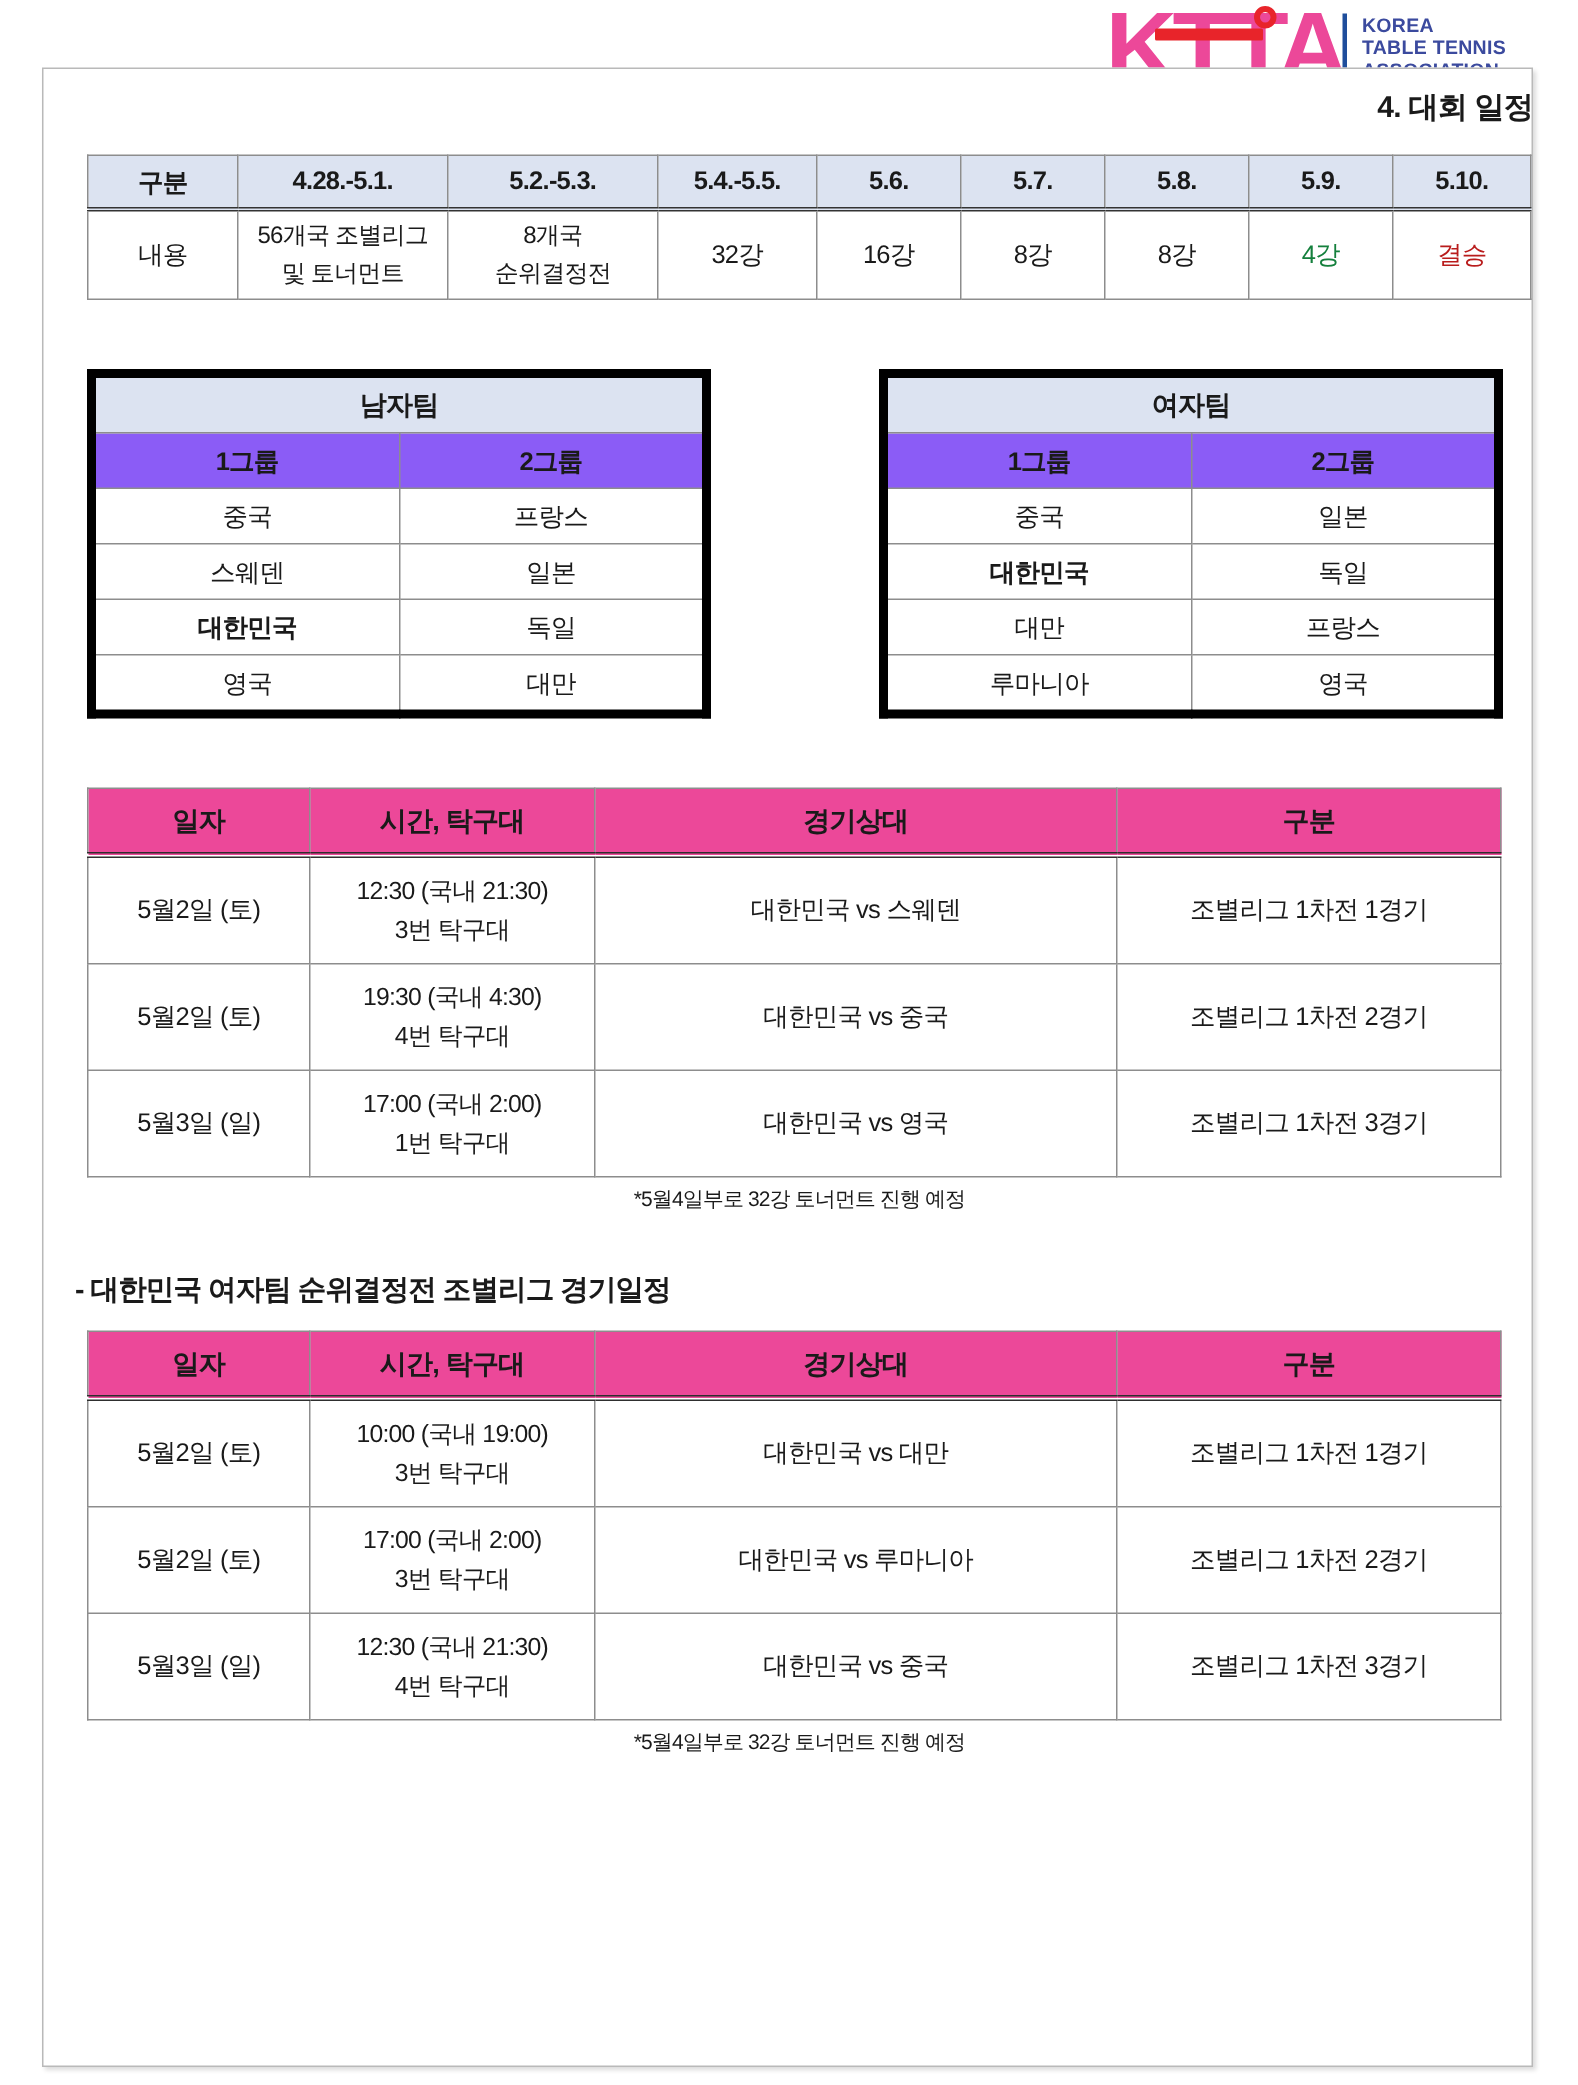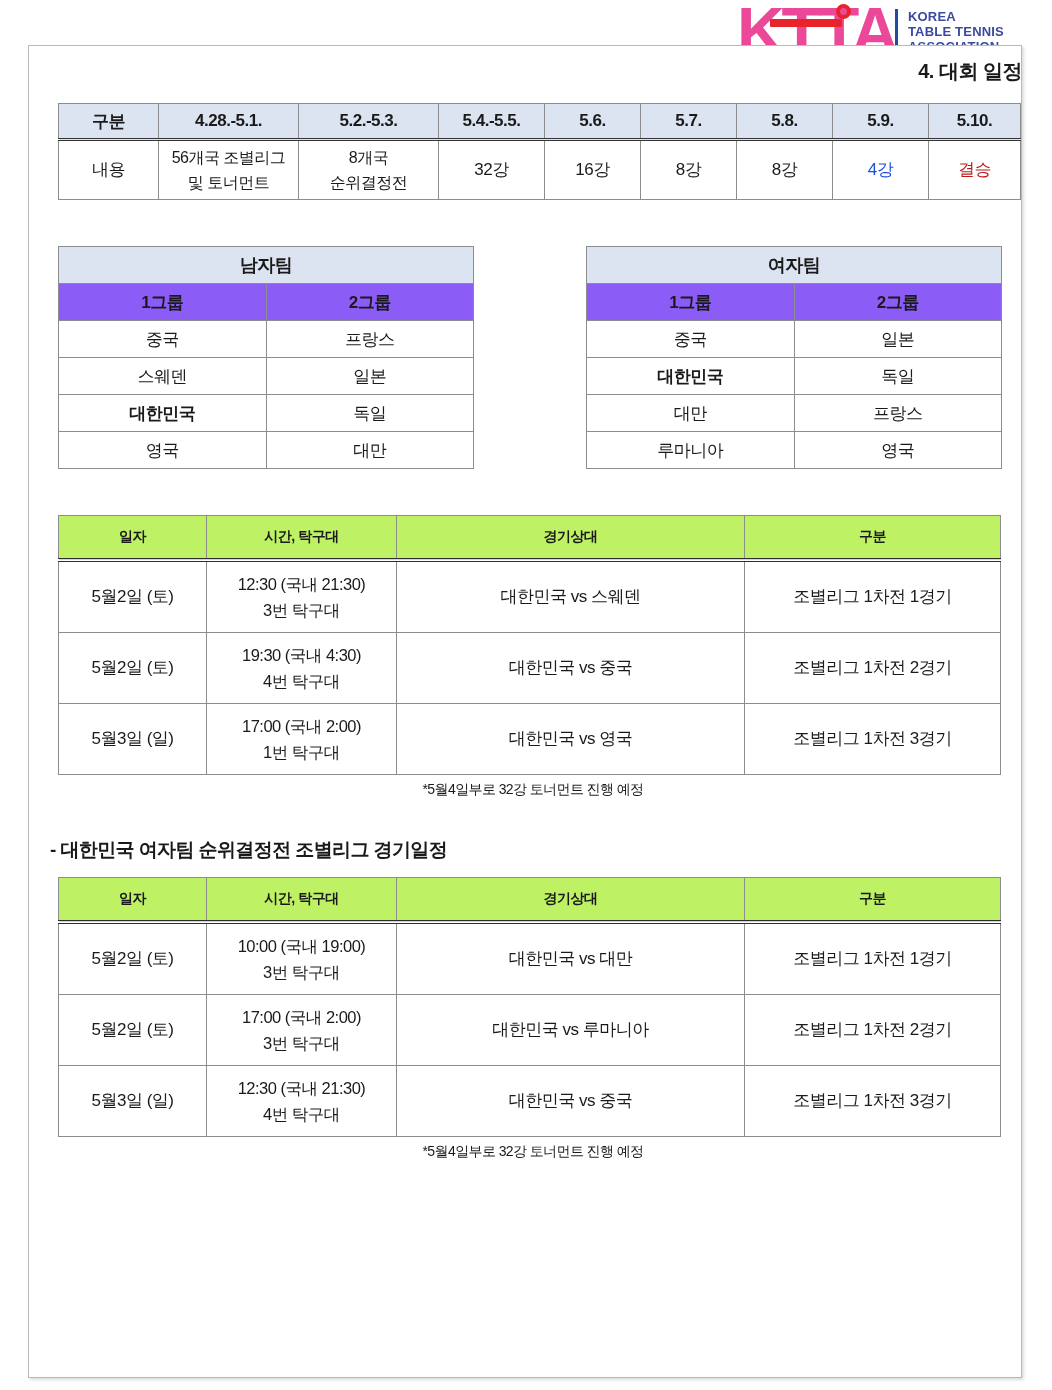--- a/index.html
+++ b/index.html
@@ -151,21 +151,21 @@
   .blue-txt { color: #3333dd; }
 
   
   .group-row {
     display: flex;
     gap: 112px;
     margin-left: 30px;
   }
   .tbl-group {
     width: 416px;
-    border: 1px solid #000000;
+    border: 6px solid #000000;
   }
   .tbl-group .grp-title td {
     background: #dce3f1;
     font-weight: bold;
     font-size: 18px;
     height: 34px;
   }
   .tbl-group .grp-sub td {
     background: #8b5cf6;
     font-weight: bold;
@@ -179,23 +179,23 @@
   }
   .tbl-group td.team.kr { font-weight: bold; }
 
   
   .tbl-sched {
     width: 942px;
     margin-left: 30px;
     border: 1px solid #6a6a6a;
   }
   .tbl-sched th {
-    background: #bef264;
-    font-weight: bold;
-    font-size: 14px;
+    background: #ec4899;
+    font-weight: bold;
+    font-size: 18px;
     height: 40px;
     border-bottom: 4px double #2e2e2e;
   }
   .tbl-sched td {
     font-size: 17px;
     height: 68px;
     line-height: 26px;
   }
   .tbl-sched td.time-cell { font-size: 16.5px; }
 </style>
@@ -249,21 +249,21 @@
     </thead>
     <tbody>
       <tr id="ov-body">
           <td>내용</td>
           <td class="two-line">56개국 조별리그<br>및 토너먼트</td>
           <td class="two-line">8개국<br>순위결정전</td>
           <td>32강</td>
           <td>16강</td>
           <td>8강</td>
           <td>8강</td>
-          <td class="blue-txt" style="color: #1d4ed8;">4강</td>
+          <td class="blue-txt" style="color: #15803d;">4강</td>
           <td class="blue-txt" style="color: #b91c1c;">결승</td>
         </tr>
     </tbody>
   </table>
 
   <div class="gap-lg"></div>
 
 
   <div class="group-row">
     <table class="tbl-group">

